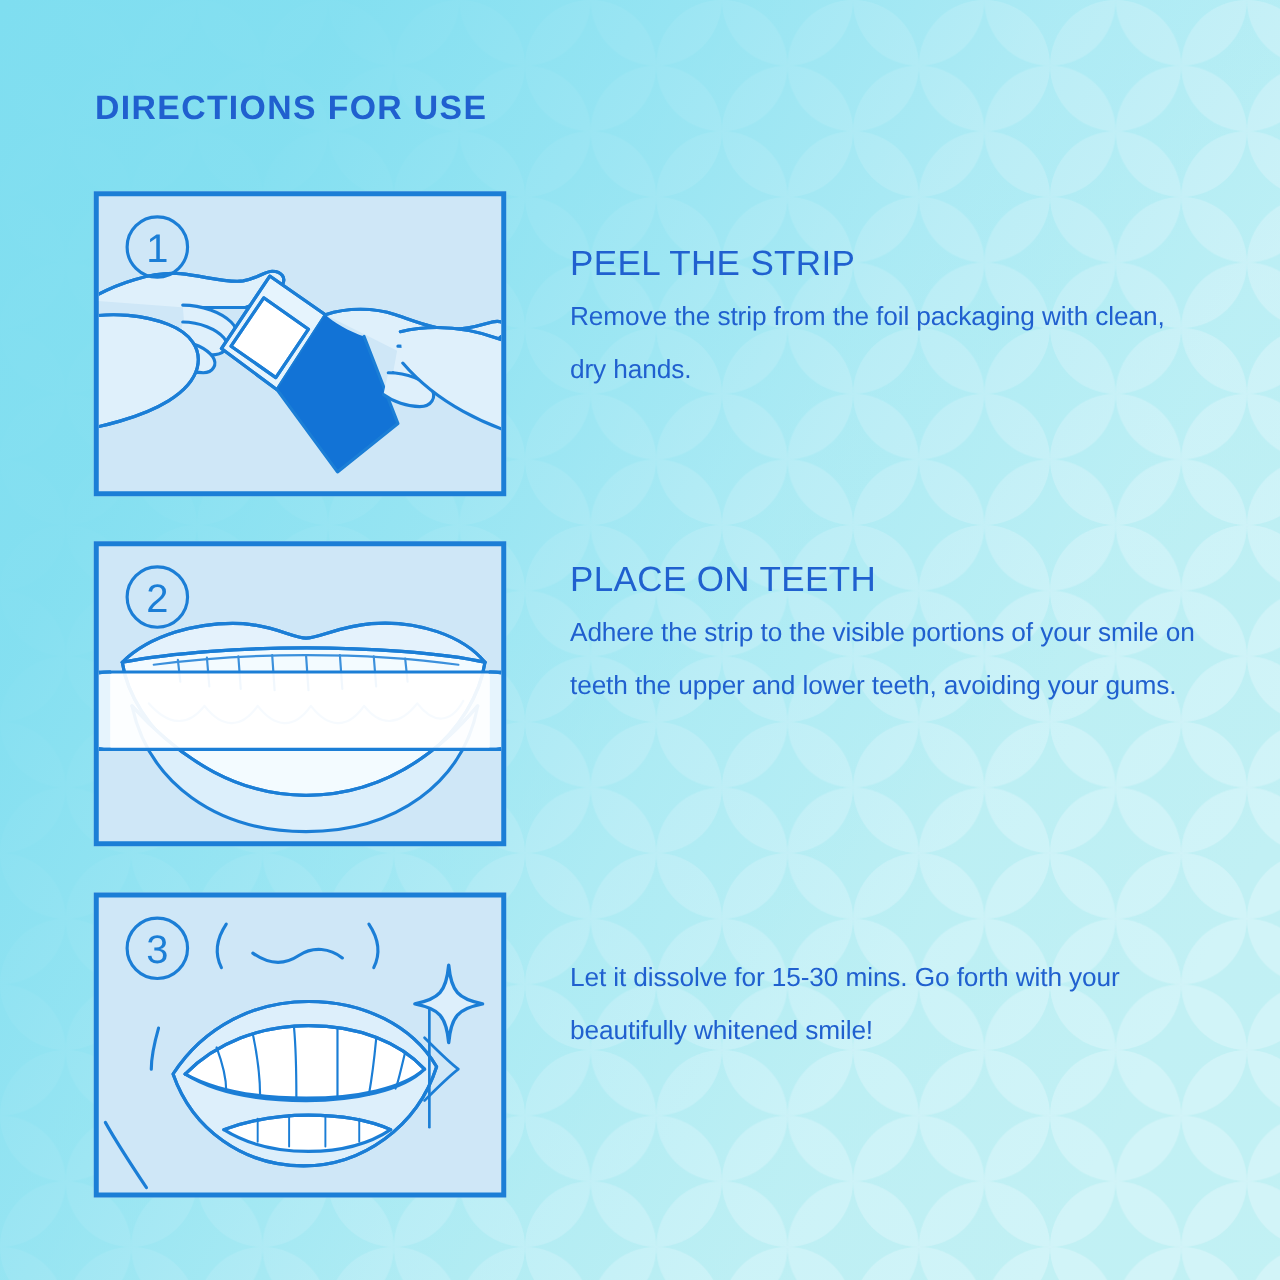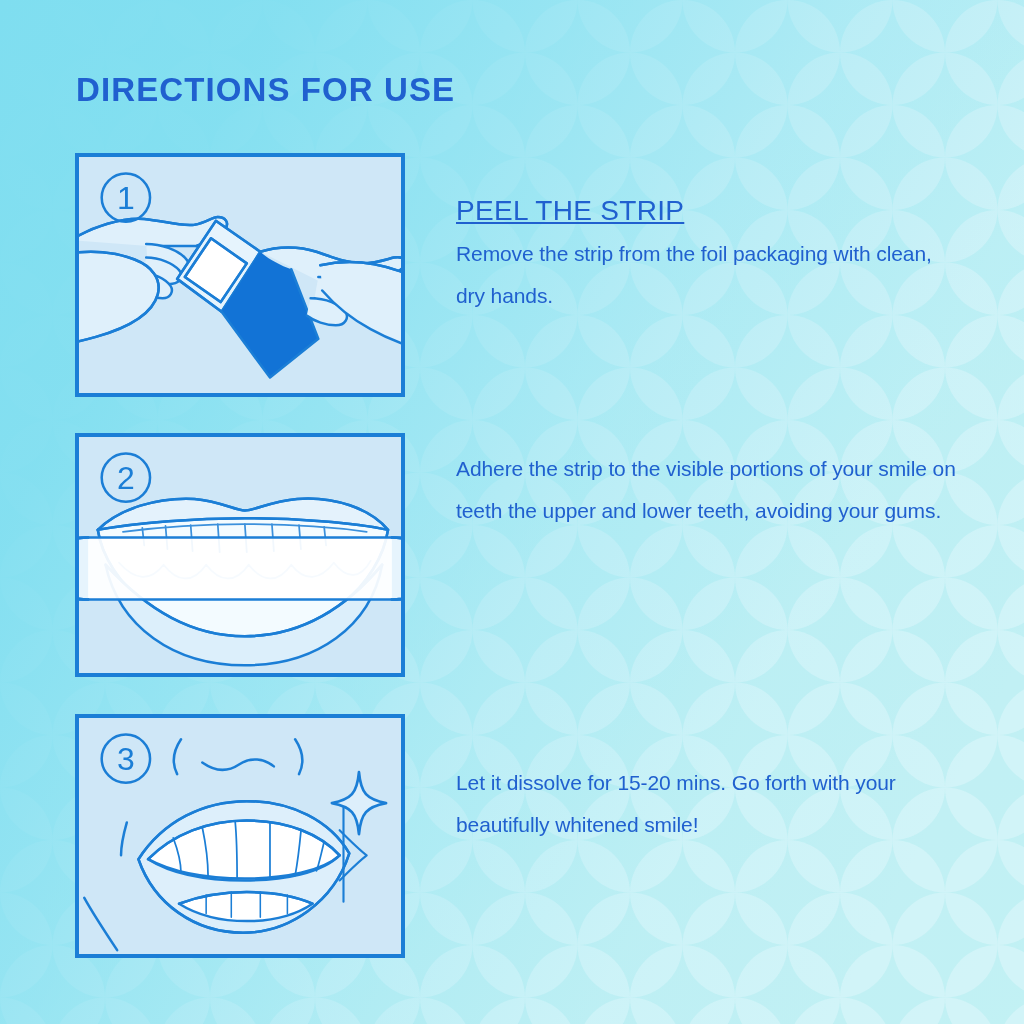--- a/index.html
+++ b/index.html
@@ -41,21 +41,21 @@
       rgba(127,222,240,0.28) 54%,
       rgba(127,222,240,0.06) 72%,
       rgba(127,222,240,0.0) 88%);
   }
 
   
   #title {
     position: absolute;
     left: 76px;
     top: 71px;
-    font-size: 33px;
+    font-size: 27px;
     font-weight: 700;
     letter-spacing: 1.1px;
     color: #2060cf;
     white-space: nowrap;
   }
 
   
   .step {
     position: absolute;
     left: 0;
@@ -87,21 +87,20 @@
   #copy-2 { top: 15px; }
   #copy-3 { top: 48px; }
 
   .step-head {
     font-size: 28px;
     font-weight: 400;
     letter-spacing: 0.3px;
     color: #2060cf;
     margin: 0 0 6px 0;
     white-space: nowrap;
-    text-decoration: underline;
   }
   .step-body {
     font-size: 21px;
     line-height: 42px;
     color: #2060cf;
     margin: 0;
     letter-spacing: -0.1px;
   }
 </style>
 </head>
@@ -229,20 +228,21 @@
         </g>
 
         <g>
           <circle cx="47" cy="42" r="25" fill="none" stroke="#1b7ed6" stroke-width="2.6"></circle>
           <text x="47" y="54" text-anchor="middle" font-family="Liberation Sans, sans-serif" font-size="33" fill="#1b7ed6">2</text>
         </g>
       </svg>
     </div>
 
     <div class="copy" id="copy-2">
+      <p class="step-head">PLACE ON TEETH</p>
       <p class="step-body">Adhere the strip to the visible portions of your smile on teeth the upper and lower teeth, avoiding your gums.</p>
     </div>
   </div>
 
   <div class="step" id="step-3">
 
     <div class="panel">
       <svg viewBox="0 0 330 244">
         <g fill="none" stroke="#1b7ed6" stroke-width="2.6" stroke-linecap="round" stroke-linejoin="round">
 
@@ -290,17 +290,17 @@
         </g>
 
         <g>
           <circle cx="47" cy="42" r="25" fill="none" stroke="#1b7ed6" stroke-width="2.6"></circle>
           <text x="47" y="54" text-anchor="middle" font-family="Liberation Sans, sans-serif" font-size="33" fill="#1b7ed6">3</text>
         </g>
       </svg>
     </div>
 
     <div class="copy" id="copy-3">
-      <p class="step-body">Let it dissolve for 15-20 mins. Go forth with your beautifully whitened smile!</p>
+      <p class="step-body">Let it dissolve for 15-30 mins. Go forth with your beautifully whitened smile!</p>
     </div>
   </div>
 
 </div>
 
 </body></html>

